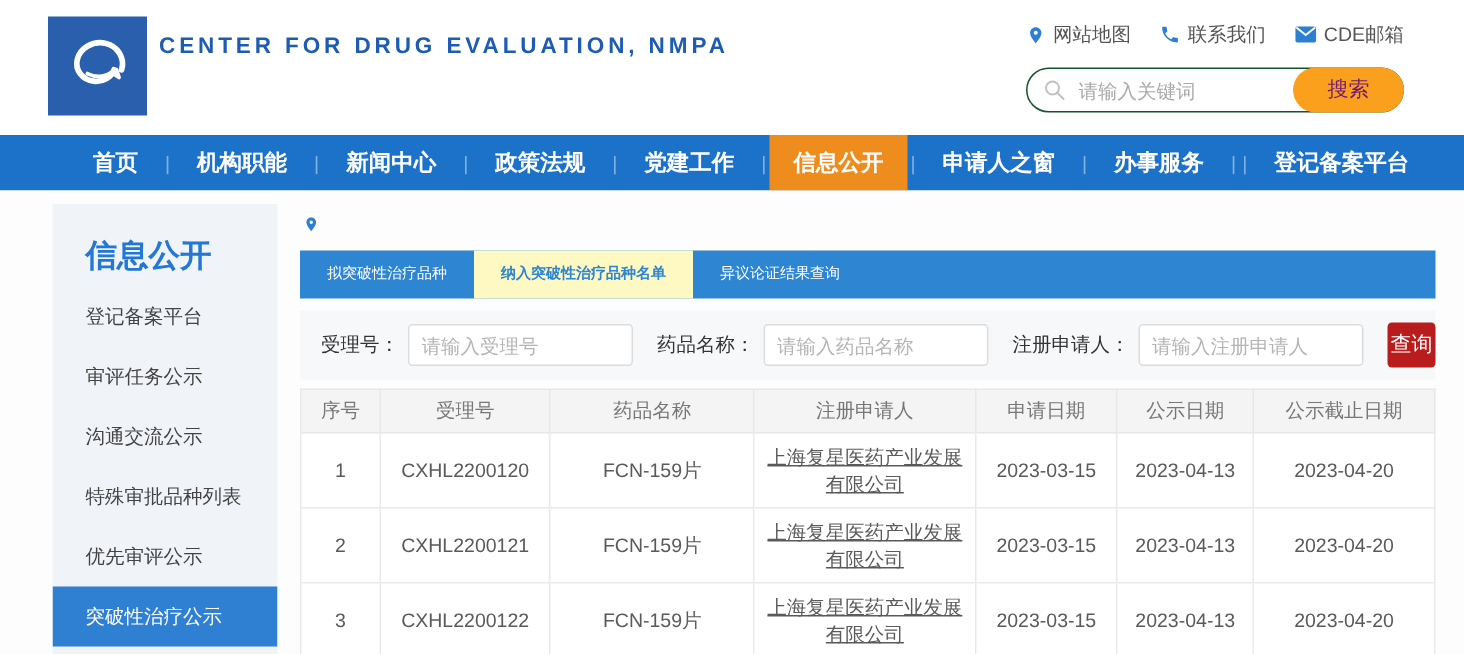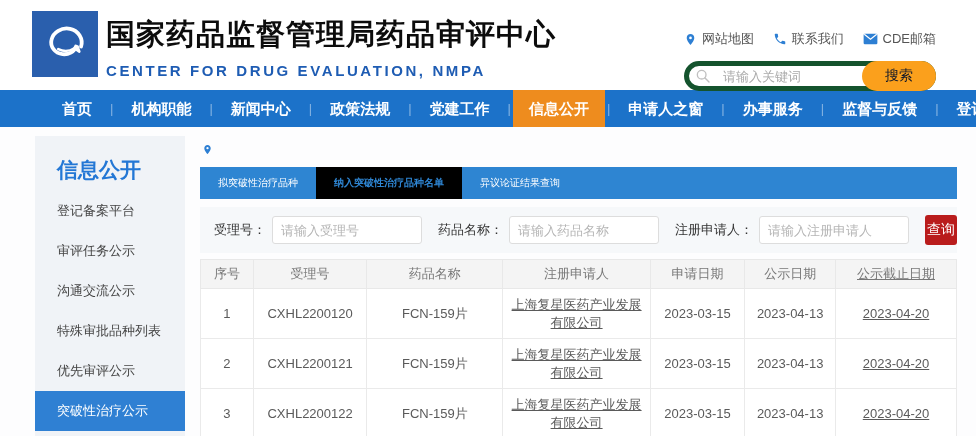--- a/index.html
+++ b/index.html
@@ -6,31 +6,31 @@
   html,body { width:976px; height:436px; overflow:hidden; background:#fff;
               font-family:"Liberation Sans","DejaVu Sans",sans-serif; }
 
   
   .header { position:relative; height:90px; background:#fff; }
   .logo-box { position:absolute; left:32px; top:11px; width:66px; height:66px;
               background:#2a5fad; display:flex; align-items:center; justify-content:center; }
   .title-block { position:absolute; left:106px; top:15px; }
   .title-cn { font-size:29px; font-weight:bold; color:#0c0c0c; letter-spacing:1px; white-space:nowrap; }
   .title-en { font-size:15px; font-weight:bold; color:#1e5cb3; letter-spacing:2.6px; margin-top:7px; white-space:nowrap; }
-  .header-right { position:absolute; right:40px; top:30px; width:252px; }
+  .header-right { position:absolute; right:40px; top:14px; width:252px; }
   .quick-links { display:flex; justify-content:space-between; font-size:13px; color:#555; }
   .quick-link { display:flex; align-items:center; gap:5px; cursor:pointer; white-space:nowrap; }
   .quick-link svg { flex:0 0 auto; }
   .search-bar { position:relative; margin-top:13px; height:30px; }
-  .search-input { width:100%; height:30px; border:5px solid #14532d; border-radius:15px;
+  .search-input { width:100%; height:30px; border:1px solid #14532d; border-radius:15px;
                   padding:0 78px 0 34px; font-size:13px; color:#666; outline:none; }
   .search-input::placeholder { color:#aaa; }
   .search-icon { position:absolute; left:11px; top:7px; }
   .search-btn { position:absolute; right:0; top:0; width:74px; height:30px; border:none;
-                border-radius:15px; background:#fba01c; color:#0f172a; font-size:14px;
+                border-radius:15px; background:#fba01c; color:#701a75; font-size:14px;
                 font-family:inherit; cursor:pointer; }
 
   
   .nav { height:37px; background:#1c72c9; display:flex; align-items:center; padding-left:46px; }
   .nav-item { color:#fff; font-size:15px; font-weight:bold; line-height:37px; height:37px;
               padding:0 16px; text-decoration:none; white-space:nowrap; cursor:pointer; }
   .nav-item.active { background:#ee8c1e; }
   .nav-sep { color:rgba(255,255,255,.45); font-size:13px; margin:0 2px; }
 
   
@@ -39,53 +39,52 @@
   .sidebar { position:absolute; left:35px; top:9px; width:150px; height:300px;
              background:#f0f3f7; overflow:hidden; }
   .sidebar-title { padding:20px 0 7px 22px; font-size:21px; font-weight:bold; color:#2377d5; }
   .sidebar-item { font-size:13px; color:#444; padding:11px 0 11px 22px; cursor:pointer; }
   .sidebar-item.active { background:#2f80d3; color:#fff; }
 
   .main { position:absolute; left:200px; top:0; width:757px; }
   .breadcrumb { display:flex; align-items:center; gap:6px; font-size:13px; color:#555; margin:16px 0 11px 2px; }
   .tabbar { height:32px; background:#2e85d2; display:flex; }
   .tab { line-height:32px; padding:0 18px; color:#fff; font-size:10px; cursor:pointer; white-space:nowrap; }
-  .tab.active { background:#000000; color:#2e85d2; font-weight:bold; }
+  .tab.active { background:#fef9c3; color:#2e85d2; font-weight:bold; }
 
   .filterbar { margin-top:8px; background:#f6f8fa; height:46px; display:flex; align-items:center;
                padding-left:14px; font-size:13px; color:#333; }
   .filter-group { display:flex; align-items:center; margin-right:16px; }
   .filter-label { margin-right:6px; white-space:nowrap; }
   .filter-input { width:150px; height:28px; border:1px solid #ddd; border-radius:3px;
                   padding:0 8px; font-size:13px; color:#666; background:#fff; outline:none; }
   .filter-input::placeholder { color:#b5b5b5; }
   .query-btn { width:58px; height:30px; background:#b91c1c; color:#fff; border:none;
                border-radius:3px; font-size:14px; font-family:inherit; cursor:pointer; }
 
   table.results { margin-top:6px; width:100%; border-collapse:collapse; font-size:13px;
                   color:#5a5a5a; text-align:center; table-layout:fixed; }
   .results th { background:#f4f4f4; border:1px solid #e8e8e8; height:29px;
                 font-weight:normal; color:#777; }
   .results td { border:1px solid #eaeaea; height:50px; padding:4px 6px; background:#fff; }
   .results td.applicant { text-decoration:underline; cursor:pointer; }
   .c0{width:7%;} .c1{width:15%;} .c2{width:18%;} .c3{width:19.5%;}
-  .c4{width:12.5%;} .c5{width:12%;} .c6{width:16%;text-decoration:underline;}
+  .c4{width:12.5%;} .c5{width:12%;} .c6{width:16%;}
 </style>
 </head>
 <body>
 
 <div class="header">
   <div class="logo-box">
     <svg width="54" height="54" viewBox="0 0 64 64">
       <path d="M51 35c3-9-3-19-13-21-10-2-20 4-22 13-2 8 4 16 13 17 7 1 14-3 16-9" fill="none" stroke="#fff" stroke-width="4.5" stroke-linecap="round"></path>
       <path d="M24 38c6 3 13 3 19-1l6 4-2-6" fill="none" stroke="#fff" stroke-width="3" stroke-linecap="round" stroke-linejoin="round"></path>
     </svg>
   </div>
   <div class="title-block">
-    <div class="title-cn">国家药品监督管理局药品审评中心</div>
     <div class="title-en">CENTER FOR DRUG EVALUATION, NMPA</div>
   </div>
   <div class="header-right">
     <div class="quick-links">
       <span class="quick-link">
         <svg width="13" height="13" viewBox="0 0 24 24" fill="#2d7fd3">
           <path d="M12 2C8.1 2 5 5.1 5 9c0 5.2 7 13 7 13s7-7.8 7-13c0-3.9-3.1-7-7-7zm0 9.5A2.5 2.5 0 1 1 12 6.5a2.5 2.5 0 0 1 0 5z"></path>
         </svg>
         <span>网站地图</span>
       </span>
@@ -124,21 +123,20 @@
     <a class="nav-item">政策法规</a>
     <span class="nav-sep">|</span>
     <a class="nav-item">党建工作</a>
     <span class="nav-sep">|</span>
     <a class="nav-item active">信息公开</a>
     <span class="nav-sep">|</span>
     <a class="nav-item">申请人之窗</a>
     <span class="nav-sep">|</span>
     <a class="nav-item">办事服务</a>
     <span class="nav-sep">|</span>
-    <a class="nav-item">监督与反馈</a>
     <span class="nav-sep">|</span>
     <a class="nav-item">登记备案平台</a>
   </nav>
 
 <div class="content">
 
   <aside class="sidebar">
     <div class="sidebar-title">信息公开</div>
     <div>
         <div class="sidebar-item">登记备案平台</div>

